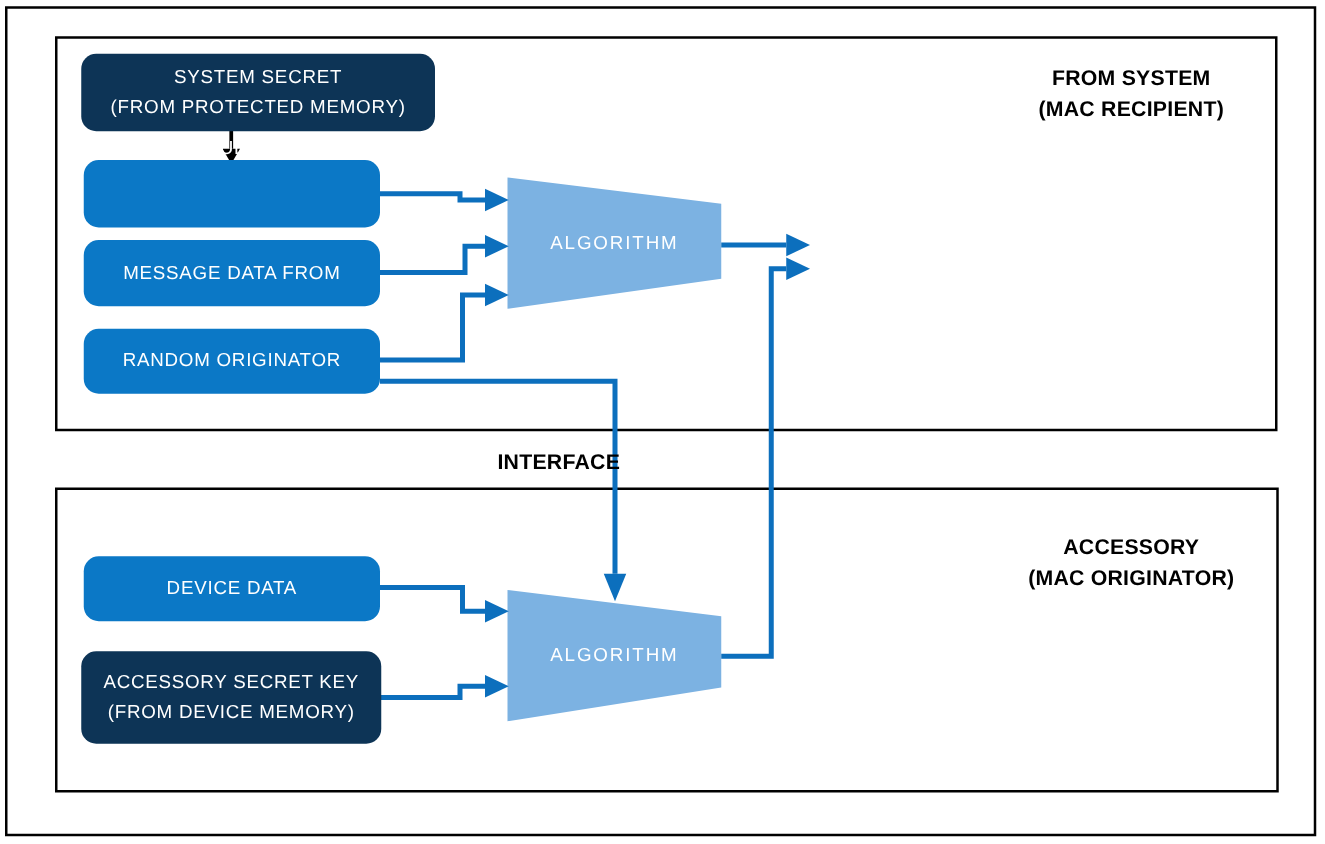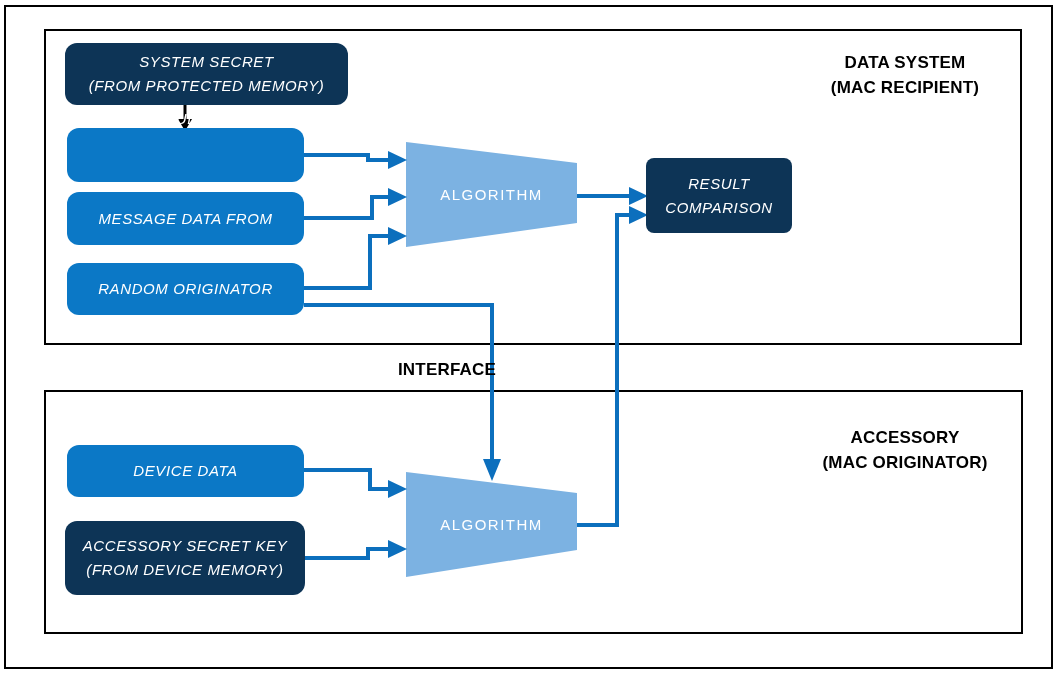--- a/index.html
+++ b/index.html
@@ -13,21 +13,21 @@
 
   #diagram-svg { position:absolute; left:0; top:0; width:1060px; height:675px; }
   .line { stroke:var(--line-blue); stroke-width:4; fill:none; }
   .black-line { stroke:#000000; stroke-width:3; fill:none; }
   .ah { fill:var(--line-blue); stroke:none; }
   .black-ah { fill:#000000; stroke:none; }
   .trap { fill:var(--light-blue); stroke:none; }
 
   .node { position:absolute; display:flex; flex-direction:column; justify-content:center;
           align-items:center; text-align:center; color:#ffffff; font-size:15px;
-          letter-spacing:0.6px; line-height:24px; box-sizing:border-box;font-style:italic; }
+          letter-spacing:0.6px; line-height:24px; box-sizing:border-box; }
   .node span { display:block; white-space:nowrap; }
   .dark { background:var(--dark-navy); border-radius:12px; }
   .blue { background:var(--box-blue); border-radius:12px;gap:48px; }
 
   #system-secret-box        { left:65px;  top:43px;  width:283px; height:62px; }
   #calculated-secret-box    { left:67px;  top:128px; width:237px; height:54px; }
   #message-data-box         { left:67px;  top:192px; width:237px; height:53px; }
   #random-challenge-box     { left:67px;  top:263px; width:237px; height:52px; }
   #device-data-box          { left:67px;  top:445px; width:237px; height:52px; }
   #accessory-secret-key-box { left:65px;  top:521px; width:240px; height:74px; }
@@ -98,39 +98,35 @@
   </div>
 
   <div class="node blue" id="message-data-box">
     <span>MESSAGE DATA FROM</span>
   </div>
 
   <div class="node blue" id="random-challenge-box">
     <span>RANDOM ORIGINATOR</span>
   </div>
 
-  <div class="node dark" id="result-comparison-box">
-    <span>RESULT</span>
-    <span>COMPARISON</span>
-  </div>
 
   <div class="node blue" id="device-data-box">
     <span>DEVICE DATA</span>
   </div>
 
   <div class="node dark" id="accessory-secret-key-box">
     <span>ACCESSORY SECRET KEY</span>
     <span>(FROM DEVICE MEMORY)</span>
   </div>
 
   <div class="algo-label" id="algo-label-host">ALGORITHM</div>
   <div class="algo-label" id="algo-label-accessory">ALGORITHM</div>
 
   <div class="region-label" id="host-label">
-    <span>DATA SYSTEM</span>
+    <span>FROM SYSTEM</span>
     <span>(MAC RECIPIENT)</span>
   </div>
 
   <div class="region-label" id="accessory-label">
     <span>ACCESSORY</span>
     <span>(MAC ORIGINATOR)</span>
   </div>
 
   <div class="region-label" id="interface-label">INTERFACE</div>
 

